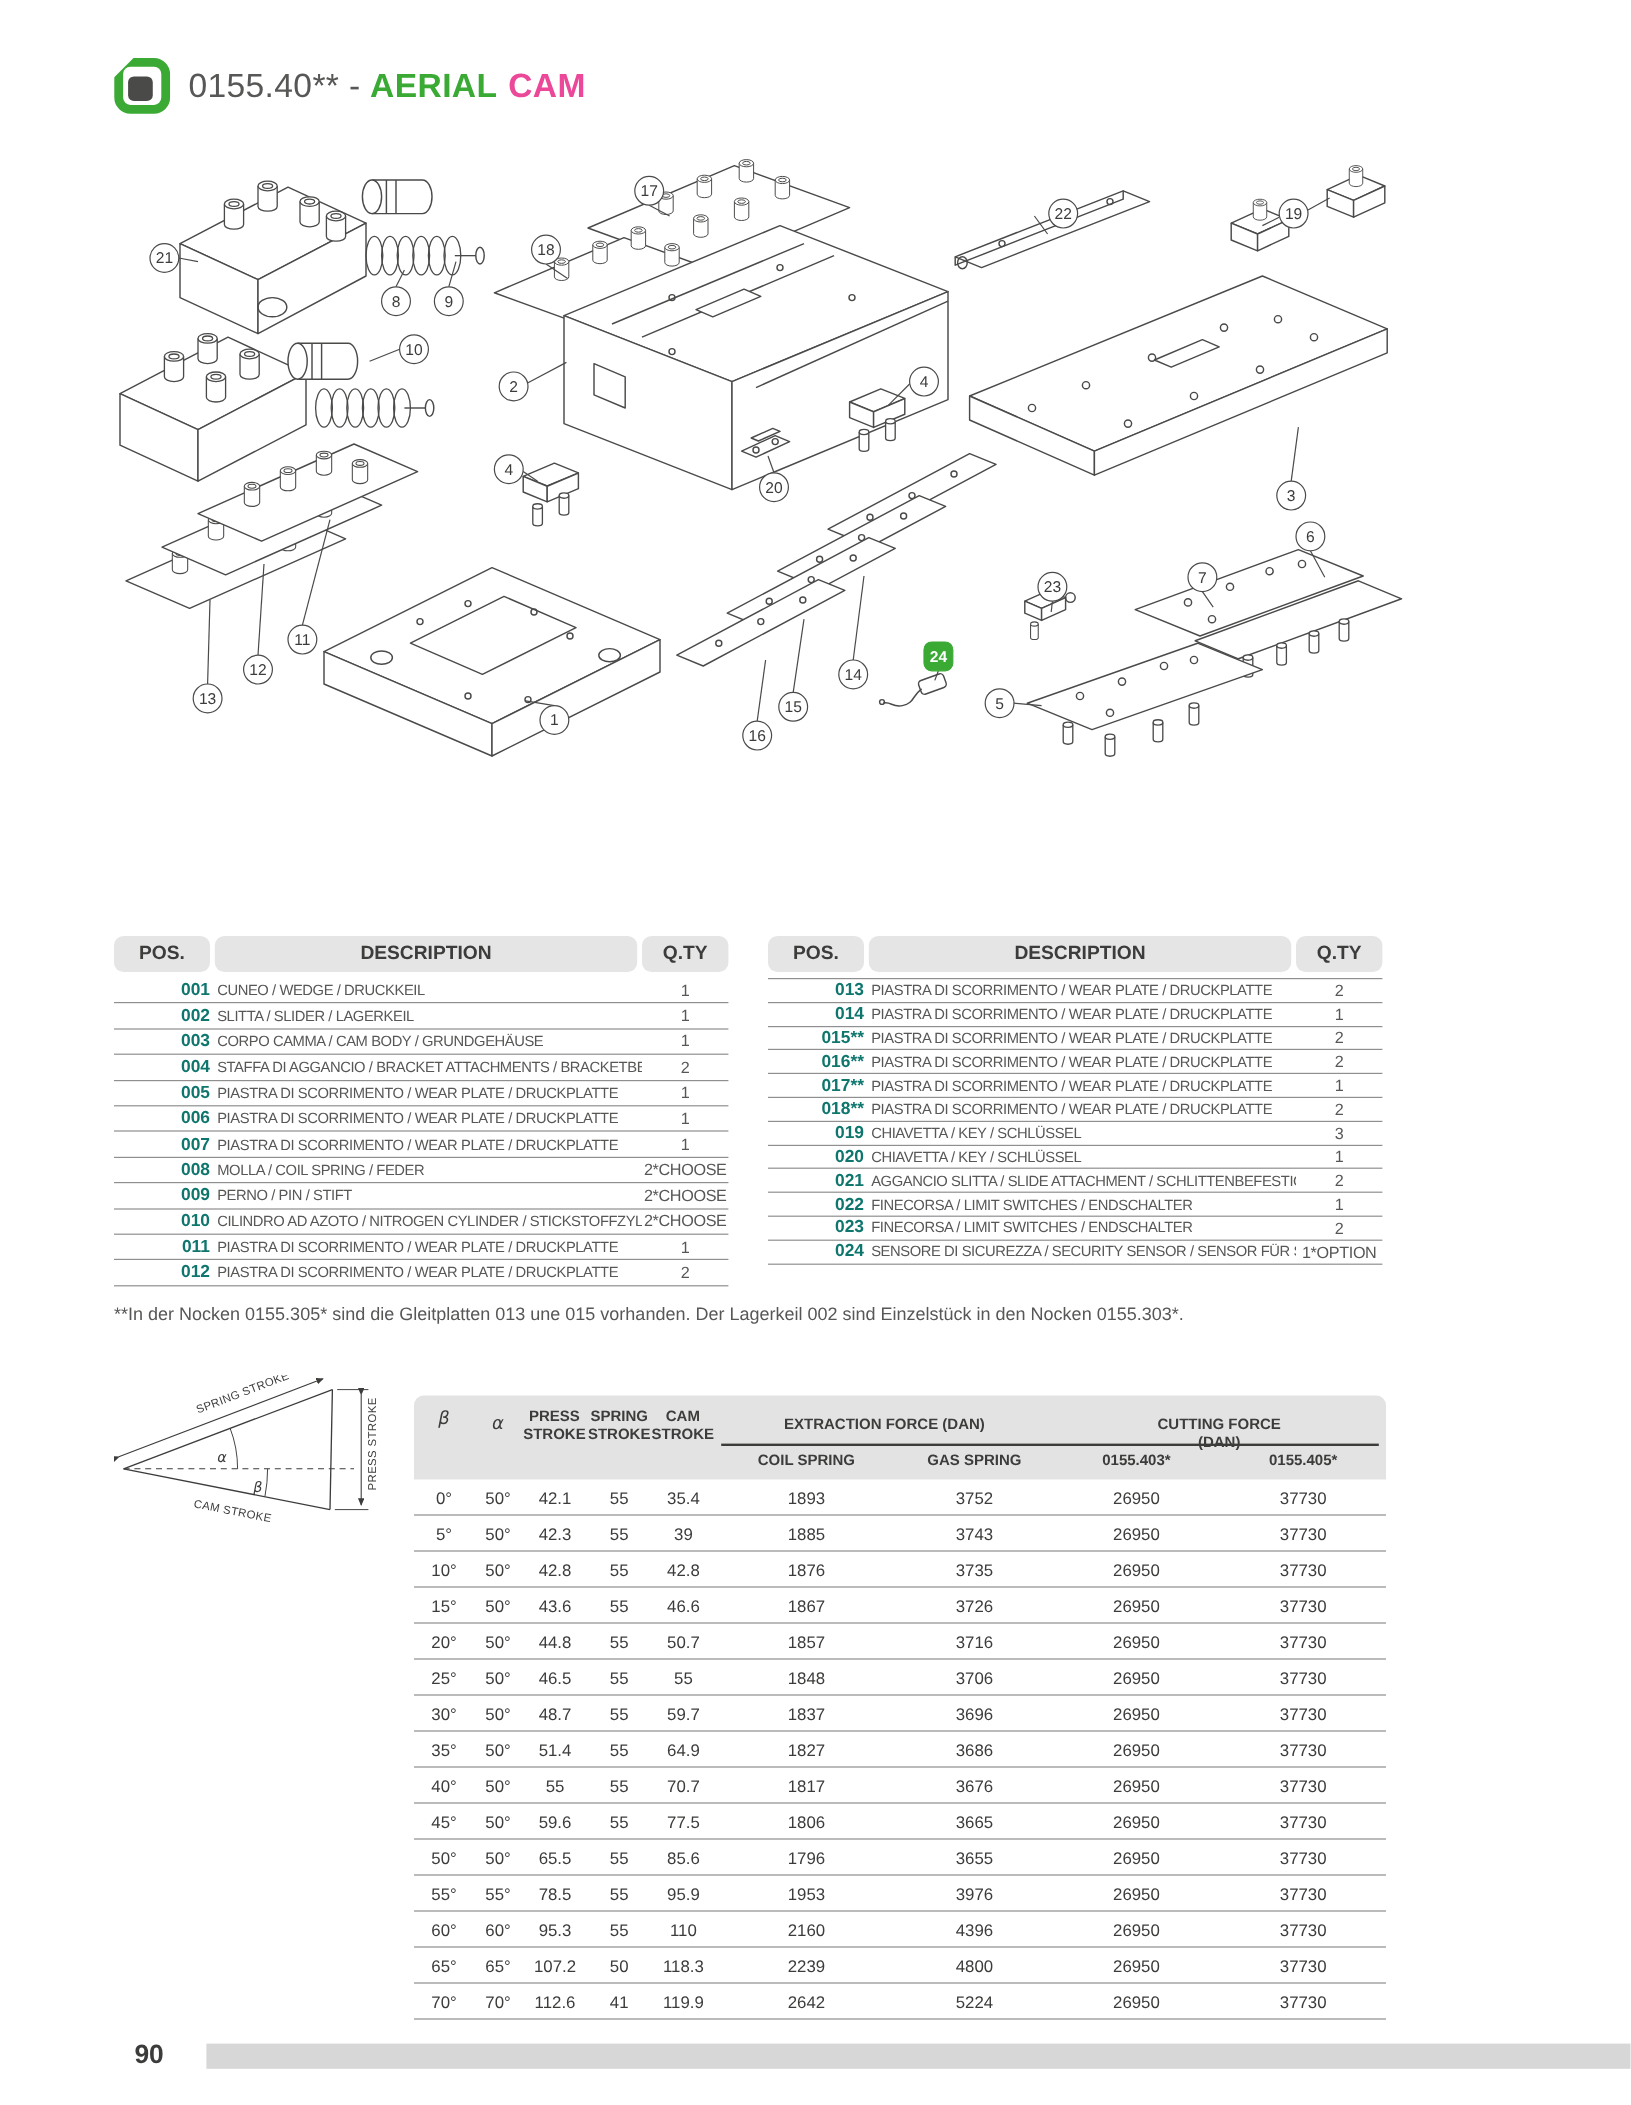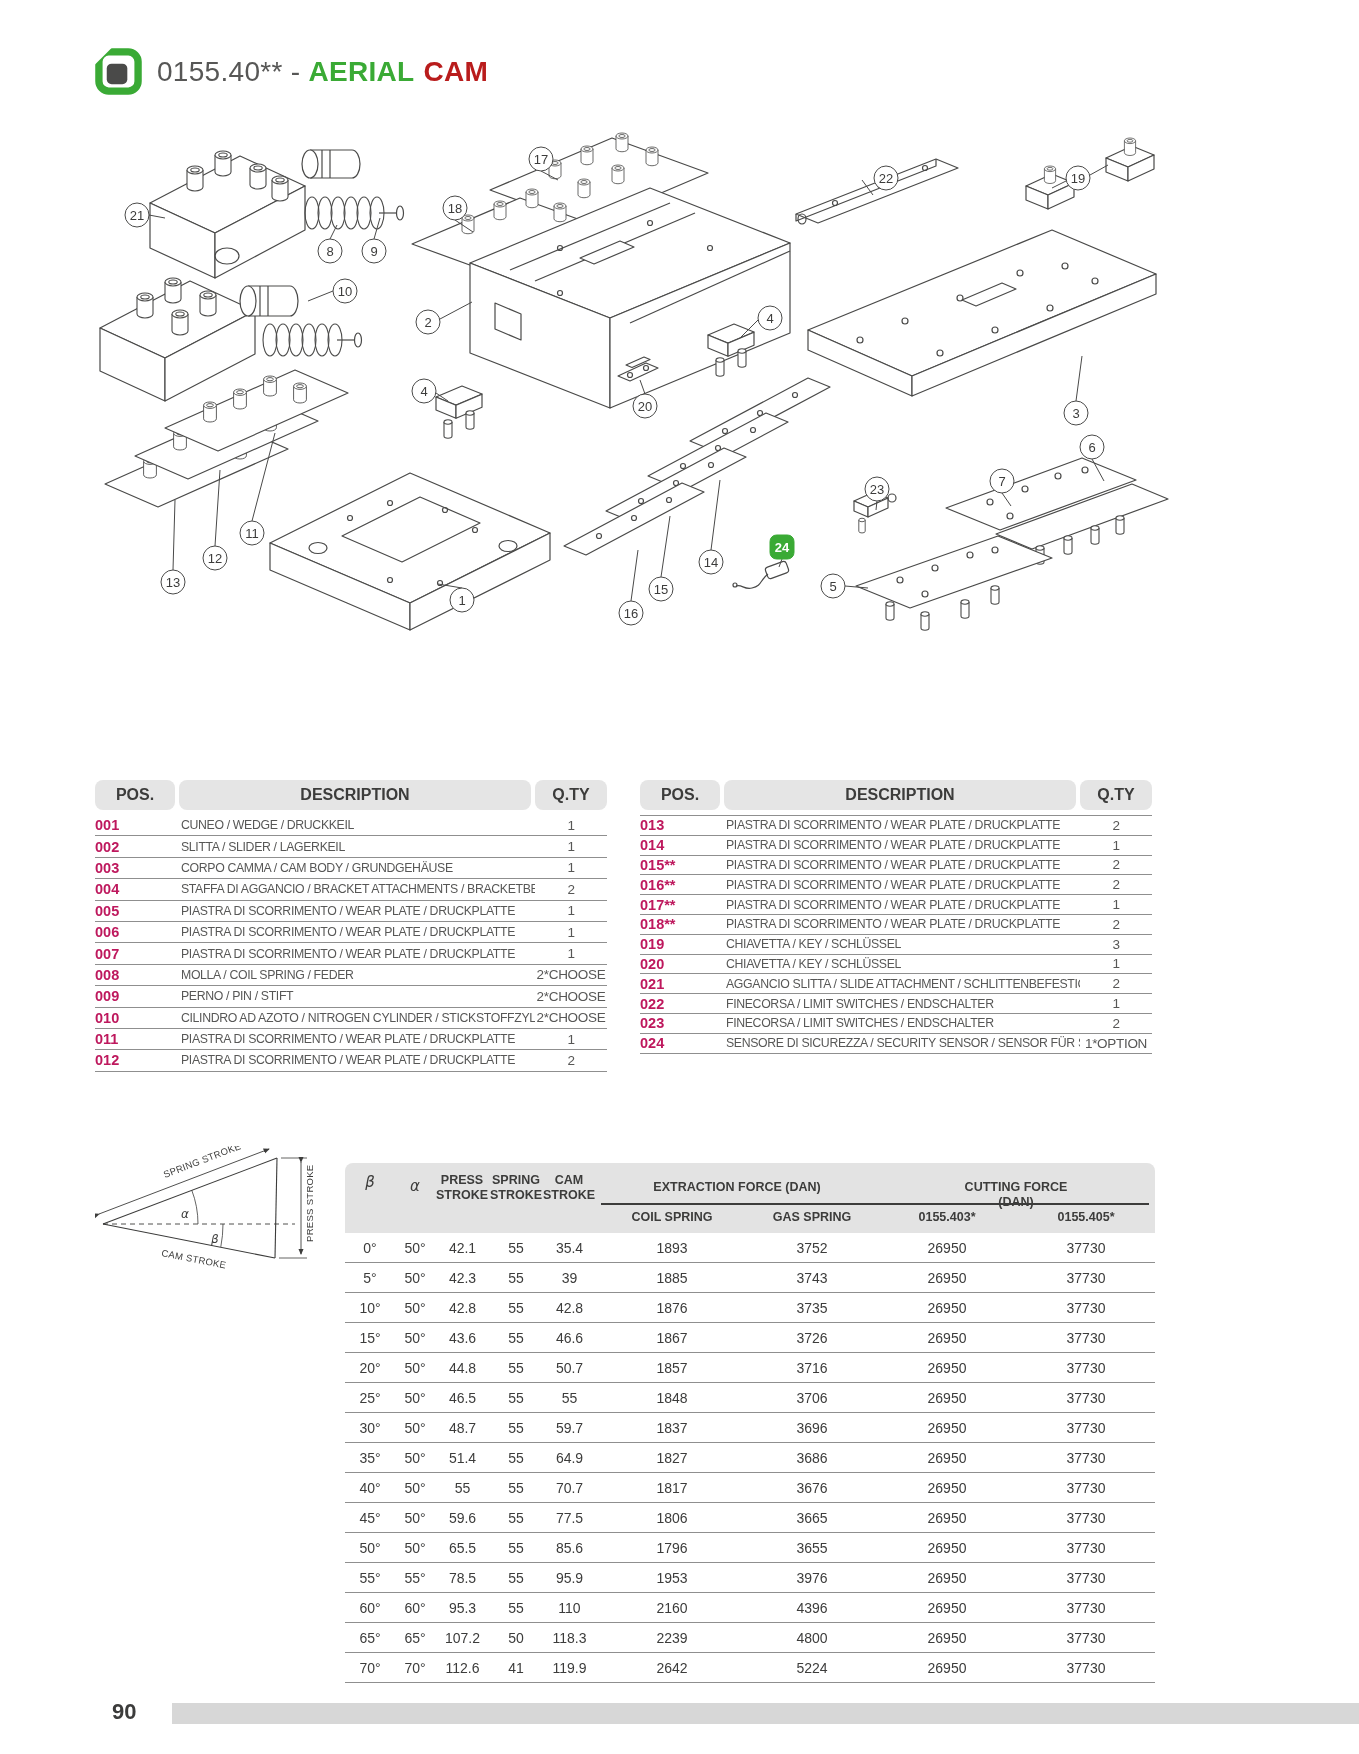--- a/index.html
+++ b/index.html
@@ -4,21 +4,21 @@
 <style>
   html,body{margin:0;padding:0;background:#ffffff;}
   .page{position:relative;width:1359px;height:1754px;background:#fff;overflow:hidden;
         font-family:"Liberation Sans",sans-serif;color:#3c3c3b;}
 
   
   .hdr{position:absolute;left:95px;top:48px;display:flex;align-items:center;gap:15px;}
   .hdr .title{font-size:28px;letter-spacing:.3px;white-space:nowrap;}
   .hdr .code{color:#575756;font-weight:400;}
   .hdr .green{color:var(--green,#3aaa35);font-weight:700;margin-left:8px;}
-  .hdr .dark{color:#b91c1c;font-weight:700;margin-left:9px;}
+  .hdr .dark{color:#ec4899;font-weight:700;margin-left:9px;}
 
   
   .diagram{position:absolute;left:90px;top:118px;width:1080px;height:560px;}
   .diagram svg{position:absolute;left:0;top:0;}
   #callouts{position:absolute;left:0;top:0;width:100%;height:100%;pointer-events:none;}
   .callout{position:absolute;width:25px;height:25px;border-radius:50%;
            border:1.4px solid #4a4a49;background:#fff;display:flex;align-items:center;
            justify-content:center;font-size:13px;color:#3c3c3b;
            transform:translate(-50%,-50%);box-sizing:border-box;}
   .callout.accent{background:var(--green,#3aaa35);border-color:var(--green,#3aaa35);
@@ -30,21 +30,21 @@
   .pt-head .cell{background:#e5e5e5;border-radius:8px;font-weight:700;font-size:16px;
                  color:#3c3c3b;display:flex;align-items:center;justify-content:center;}
   .pt-head .pos{width:80px;}
   .pt-head .desc{flex:1;}
   .pt-head .qty{width:72px;}
   .rows{margin-top:5px;}
   .prow{display:flex;align-items:center;height:21.4px;box-sizing:border-box;
         border-bottom:1.6px solid #8f8f8f;}
   .ptable.right .prow{height:19.8px;}
   .ptable.right .rows{border-top:1.6px solid #8f8f8f;}
-  .prow .pos{width:80px;text-align:left;font-weight:700;font-size:14.5px;color:#be185d;}
+  .prow .pos{width:80px;text-align:right;font-weight:700;font-size:14.5px;color:#0f766e;}
   .prow .desc{flex:1;padding-left:6px;font-size:12.3px;color:#575756;letter-spacing:-.35px;white-space:nowrap;overflow:hidden;}
   .prow .qty{width:72px;text-align:center;font-size:13.5px;color:#575756;letter-spacing:-.3px;}
 
   
   .fnotes{position:absolute;left:95px;top:1085px;font-size:15px;line-height:21.5px;color:#575756;}
   .fnotes p{margin:0;}
   .fnotes .b{font-weight:700;color:#4a4a49;}
 
   
   .stroke-diagram{position:absolute;left:95px;top:1146px;}
@@ -516,20 +516,21 @@
         </div>
         <div class="prow">
           <span class="pos">024</span>
           <span class="desc">SENSORE DI SICUREZZA / SECURITY SENSOR / SENSOR FÜR SICHERHEIT</span>
           <span class="qty">1*OPTION</span>
         </div>
       </div>
   </div>
 
   <div class="fnotes">
+    <p>**In der Nocken 0155.305* sind die Gleitplatten 013 une 015 vorhanden. Der Lagerkeil 002 sind Einzelstück in den Nocken 0155.303*.</p>
   </div>
 
   <svg class="stroke-diagram" width="255" height="125" viewBox="0 0 255 125">
     <defs>
       <marker id="arr" markerWidth="8" markerHeight="8" refX="6" refY="3" orient="auto">
         <path d="M0,0 L7,3 L0,6 Z" fill="#3c3c3b"></path>
       </marker>
     </defs>
     <g stroke="#3c3c3b" stroke-width="1.1" fill="none">
       <line x1="8" y1="78" x2="182" y2="12"></line>

